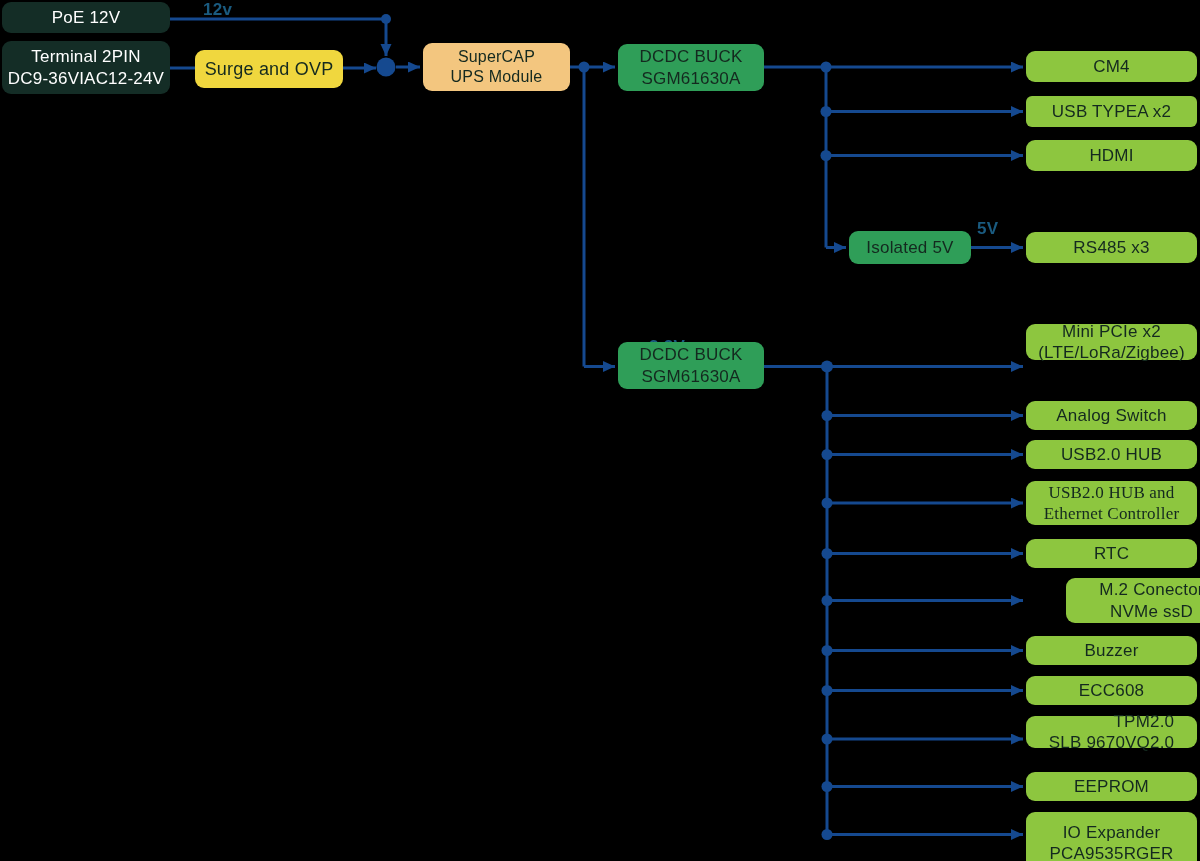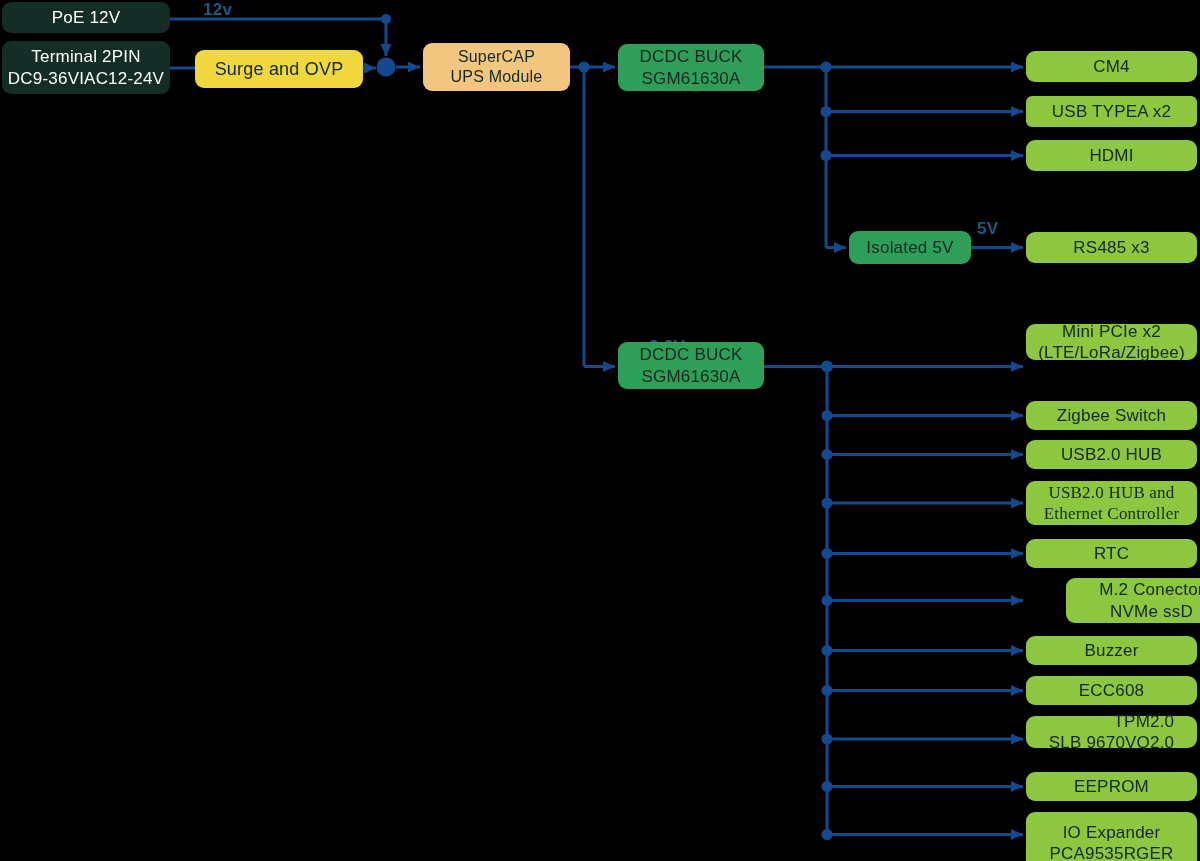--- a/index.html
+++ b/index.html
@@ -105,37 +105,37 @@
     <circle class="dot" cx="386" cy="67" r="9.5"></circle>
   </svg>
 
   <div class="wlabel" style="left:203px;top:0px;">12v</div>
   <div class="wlabel" style="left:977px;top:219px;">5V</div>
   <div class="wlabel" style="left:649px;top:337px;">3.3V</div>
 
   <div class="box dark" style="left:2px;top:2px;width:168px;height:31px;">PoE 12V</div>
   <div class="box dark" style="left:2px;top:41px;width:168px;height:53px;font-size:17px;">Terminal 2PIN
 DC9-36VIAC12-24V</div>
-  <div class="box yellow" style="left:195px;top:50px;width:168px;height:38px;font-size:18px;">Surge and OVP</div>
+  <div class="box yellow" style="left:195px;top:50px;width:148px;height:38px;font-size:18px;">Surge and OVP</div>
   <div class="box orange" style="left:423px;top:43px;width:147px;height:48px;font-size:16px;">SuperCAP
 UPS Module</div>
   <div class="box green" style="left:618px;top:44px;width:146px;height:47px;">DCDC BUCK
 SGM61630A</div>
   <div class="box green" style="left:618px;top:342px;width:146px;height:47px;">DCDC BUCK
 SGM61630A</div>
   <div class="box green" style="left:849px;top:231px;width:122px;height:33px;">Isolated 5V</div>
 
   <div class="box lime rcol" style="top:51px;height:31px;">CM4</div>
   <div class="box lime rcol" style="top:96px;height:31px;border-radius:6px;">USB TYPEA x2</div>
   <div class="box lime rcol" style="top:140px;height:31px;">HDMI</div>
   <div class="box lime rcol" style="top:232px;height:31px;">RS485 x3</div>
 
   <div class="box lime rcol" style="top:324px;height:36px;">Mini PCIe x2
 (LTE/LoRa/Zigbee)</div>
-  <div class="box lime rcol" style="top:401px;height:29px;">Zigbee Switch</div>
+  <div class="box lime rcol" style="top:401px;height:29px;">Analog Switch</div>
   <div class="box lime rcol" style="top:440px;height:29px;">USB2.0 HUB</div>
   <div class="box lime rcol" style="top:481px;height:44px;font-family:Liberation Serif, serif;">USB2.0 HUB and
 Ethernet Controller</div>
   <div class="box lime rcol" style="top:539px;height:29px;">RTC</div>
   <div class="box lime rcol" style="top:578px;height:45px;margin-left:40px;">M.2 Conector
 NVMe ssD</div>
   <div class="box lime rcol" style="top:636px;height:29px;">Buzzer</div>
   <div class="box lime rcol" style="top:676px;height:29px;">ECC608</div>
   <div class="box lime rcol" style="top:716px;height:32px;text-align:right;">TPM2.0
 SLB 9670VQ2.0</div>

